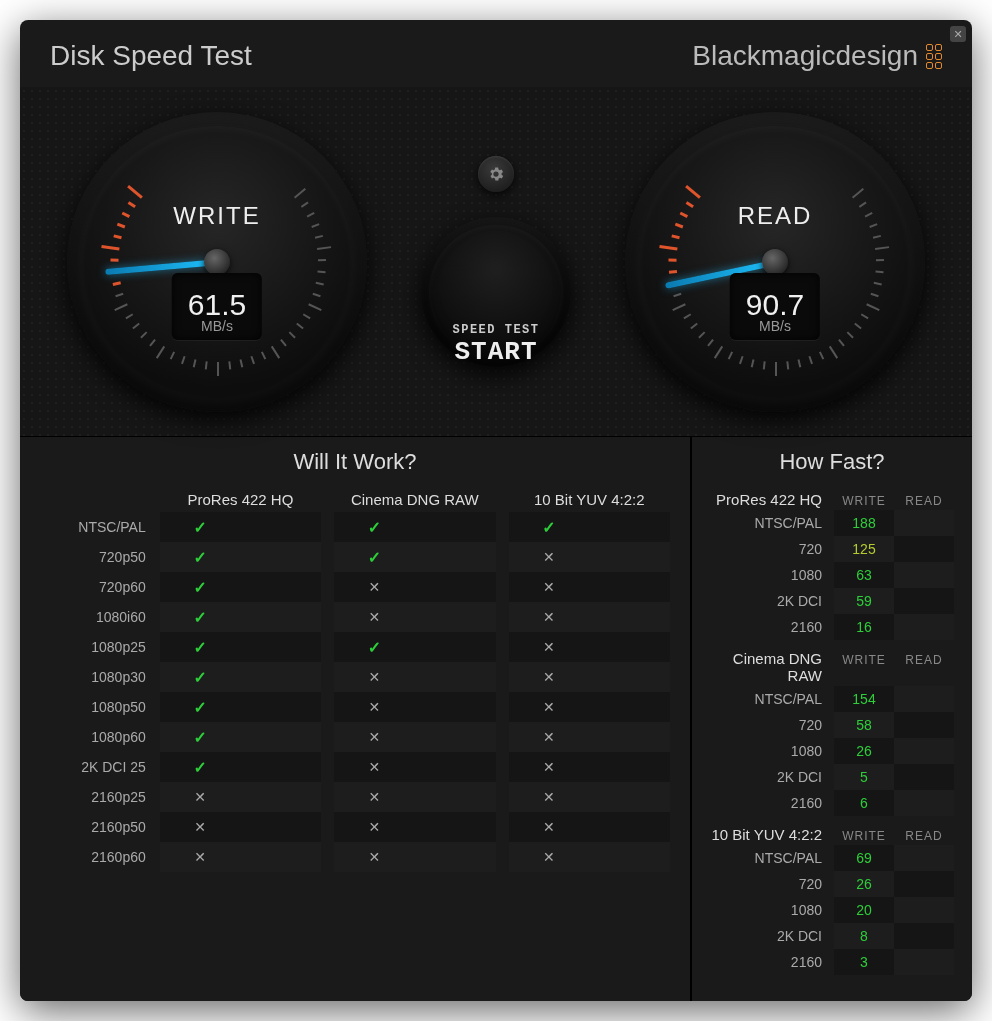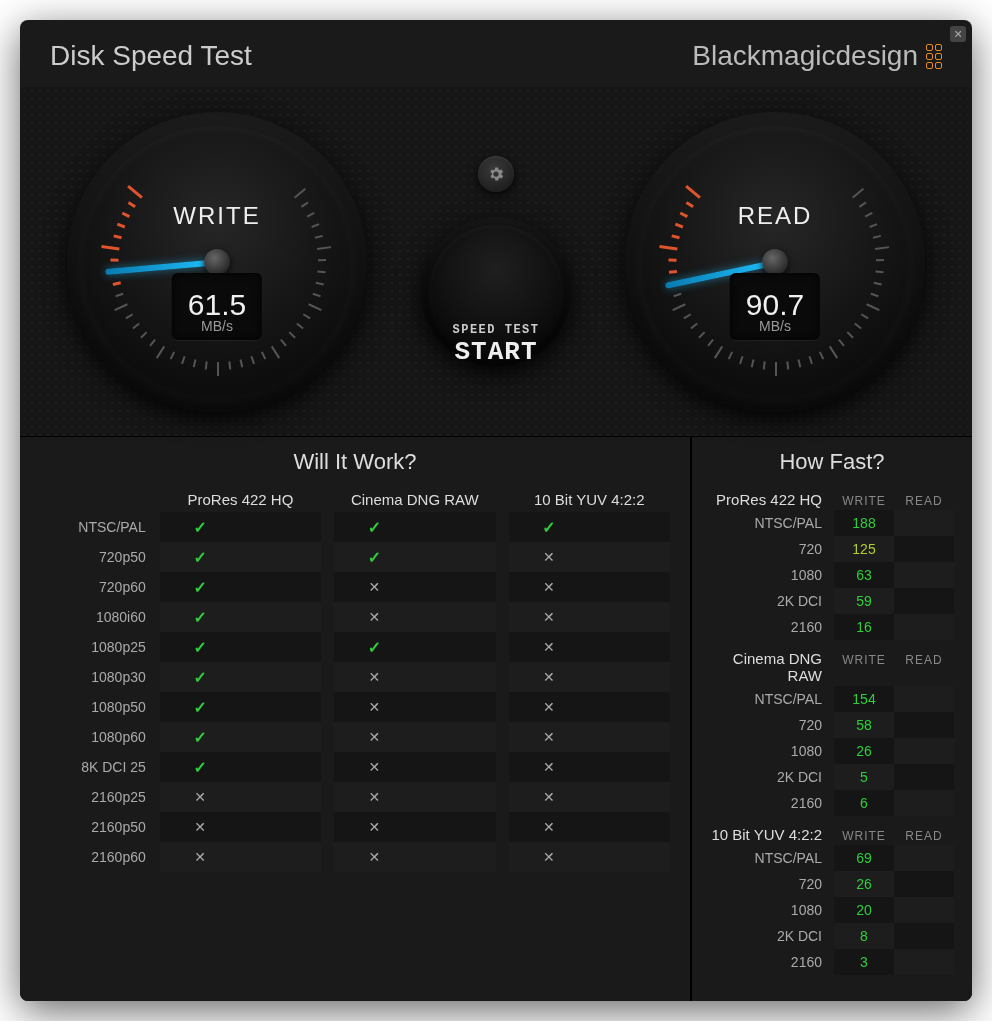--- a/index.html
+++ b/index.html
@@ -501,21 +501,21 @@
               <td class="cell"><span class="chk">✓</span></td>
               <td class="cell">&nbsp;</td>
               <td>&nbsp;</td>
               <td class="cell"><span class="crs">✕</span></td>
               <td class="cell">&nbsp;</td>
               <td>&nbsp;</td>
               <td class="cell"><span class="crs">✕</span></td>
               <td class="cell">&nbsp;</td>
             </tr>
             <tr>
-              <td class="fmt">8K DCI 25</td>
+              <td class="fmt">2K DCI 25</td>
               <td class="cell"><span class="chk">✓</span></td>
               <td class="cell">&nbsp;</td>
               <td>&nbsp;</td>
               <td class="cell"><span class="crs">✕</span></td>
               <td class="cell">&nbsp;</td>
               <td>&nbsp;</td>
               <td class="cell"><span class="crs">✕</span></td>
               <td class="cell">&nbsp;</td>
             </tr>
             <tr>

